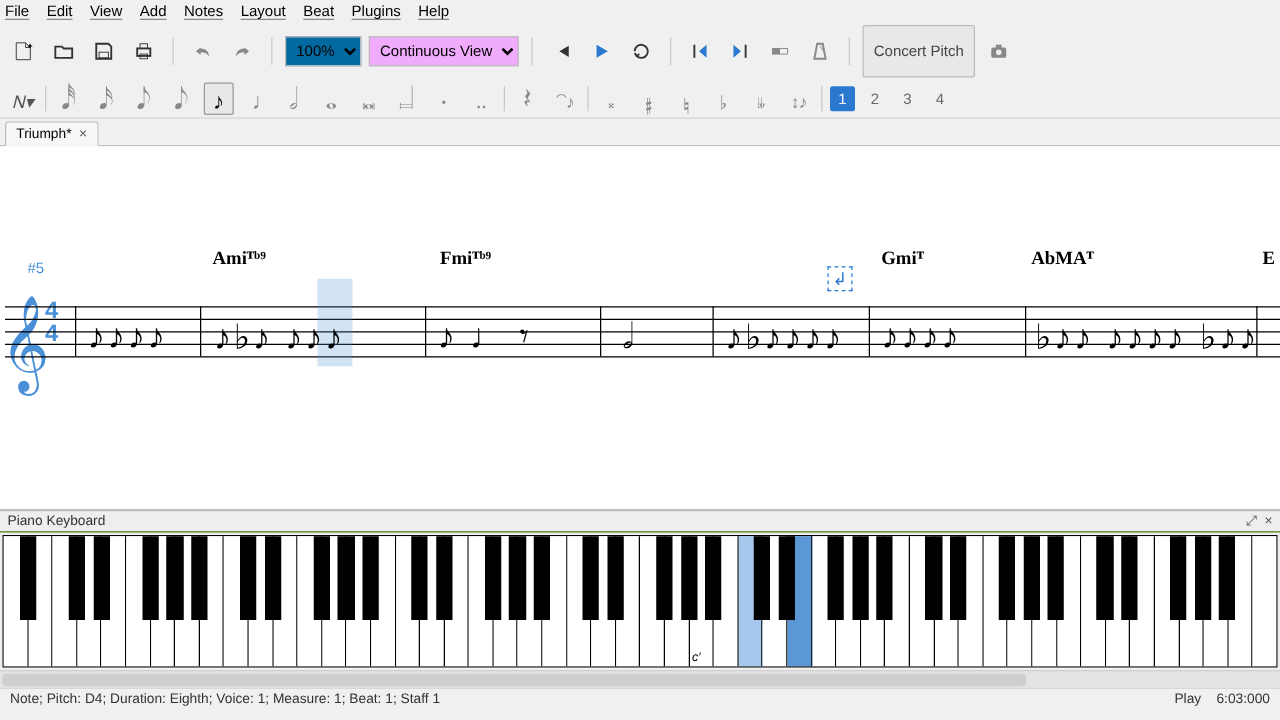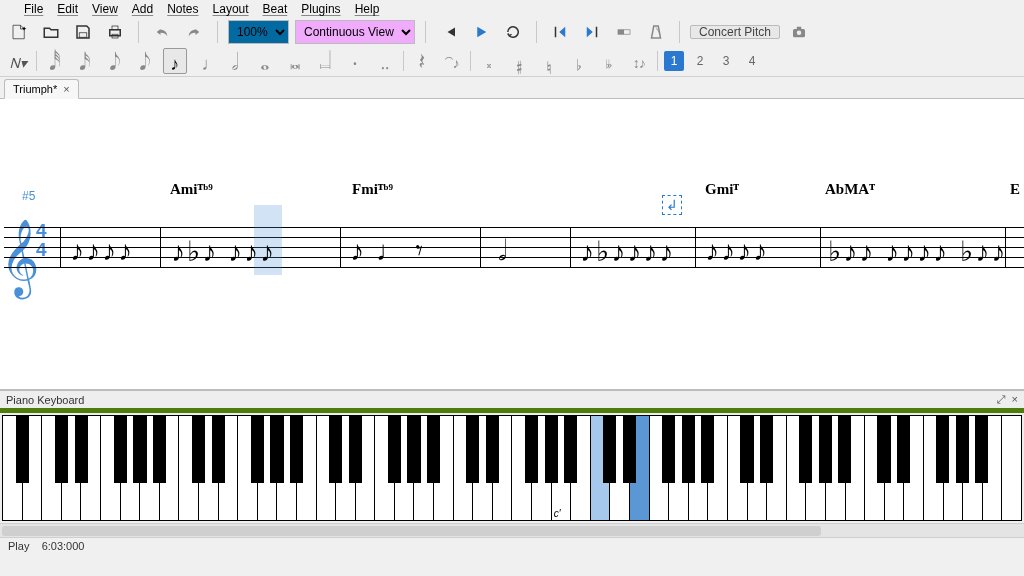--- a/index.html
+++ b/index.html
@@ -1,23 +1,23 @@
 <!DOCTYPE html>
 <html><head>
 <meta charset="utf-8">
 <style>
   * { box-sizing: border-box; margin: 0; padding: 0; font-family: "Segoe UI", Tahoma, sans-serif; }
   html, body { width: 1024px; height: 576px; overflow: hidden; background: #f0f0f0; }
   
-  .menubar { display: flex; gap: 14px; padding: 2px 24px; font-size: 12px; background: #f0f0f0; }
+  .menubar { display: flex; gap: 14px; padding: 2px 4px; font-size: 12px; background: #f0f0f0; }
   .menubar span { text-decoration: underline; text-decoration-color: #888; text-underline-offset: 2px; cursor: default; }
   
   .toolbar { display: flex; align-items: center; gap: 6px; padding: 2px 6px; background: #f0f0f0; }
   .toolbar .sep { width: 1px; height: 22px; background: #c8c8c8; margin: 0 4px; }
-  .tbtn { width: 26px; height: 14px; display: flex; align-items: center; justify-content: center; border: 1px solid transparent; border-radius: 2px; color: #333; }
+  .tbtn { width: 26px; height: 42px; display: flex; align-items: center; justify-content: center; border: 1px solid transparent; border-radius: 2px; color: #333; }
   .tbtn svg { width: 18px; height: 18px; }
   .tbtn.wide { width: auto; padding: 0 8px; font-size: 12px; color: #444; border: 1px solid #bbb; background: #e8e8e8; }
   .tbtn.play svg { fill: #2a78d0; }
   select.combo { height: 24px; font-size: 12px; border: 1px solid #bbb; background: #0369a1; padding: 0 4px; }
   .combo.grey { background: #f0abfc; }
   
   .notebar { display: flex; align-items: center; gap: 6px; padding: 2px 6px; background: #f0f0f0; border-bottom: 1px solid #d0d0d0; }
   .notebar .note { width: 24px; height: 26px; display:flex; align-items:center; justify-content:center; color:#888; font-size:18px; font-family: "Bravura", "Noto Music", serif; }
   .notebar .note.active { color:#000; }
   .voice-btn { width: 20px; height: 20px; display:flex; align-items:center; justify-content:center; font-size:12px; color:#666; }
@@ -34,21 +34,21 @@
   .clef { position:absolute; left:6px; top:118px; font-size:46px; color:#4a90d9; font-family:"Noto Music","Bravura",serif; }
   .timesig { position:absolute; left:36px; top:122px; font-family:"Noto Music","Bravura",serif; font-size:19px; font-weight:bold; line-height:19px; color:#4a90d9; }
   .sel { position:absolute; top:106px; width:28px; height:70px; background:rgba(74,144,217,0.25); }
   .chord { position:absolute; top:82px; font-family:"Comic Sans MS","Segoe Script",cursive; font-size:15px; font-weight:bold; }
   .notes { position:absolute; top:118px; left:0; width:100%; height:60px; font-family:"Noto Music","Bravura",serif; font-size:28px; color:#000; }
   .notegroup { position:absolute; white-space:nowrap; letter-spacing:2px; }
   .barline { position:absolute; top:128px; width:1px; height:40px; background:#000; }
   .sysbreak { position:absolute; top:96px; color:#2a78d0; font-size:14px; border:1px dashed #2a78d0; padding:1px 3px; }
   
   .piano-panel { border-top:2px solid #bcbcbc; background:#eee; }
-  .piano-header { display:flex; justify-content:space-between; align-items:center; padding:2px 6px; font-size:11px; color:#333; border-bottom:5px solid #4d7c0f;}
+  .piano-header { display:flex; justify-content:space-between; align-items:center; padding:2px 6px; font-size:11px; color:#333; border-bottom:1px solid #4d7c0f;}
   .piano-header .icons { display:flex; gap:6px; font-size:11px; color:#555; }
   .keyboard { position:relative; height:106px; background:#fff; border:1px solid #000; margin:2px; }
   .whites { position:absolute; inset:0; display:flex; }
   .white { flex:1; border-right:1px solid #000; background:#fff; position:relative;}
   .white:last-child{border-right:none;}
   .white.sel1 { background:#a6c8ec; }
   .white.sel2 { background:#5a97d4; }
   .blacks { position:absolute; top:0; left:0; right:0; height:64%; pointer-events:none;}
   .black { position:absolute; top:0; width:1.3%; height:100%; background:#000;}
   .clabel { position:absolute; bottom:1px; font-size:10px; font-style:italic; }
@@ -356,18 +356,19 @@
         <div class="black" style="left: 95.5038%;"></div>
       </div>
   </div>
 </div>
 
 <div class="hscroll">
   <div class="thumb"></div>
 </div>
 
 <div class="statusbar">
+  <span>Note; Pitch: D4; Duration: Eighth; Voice: 1;   Measure: 1; Beat: 1; Staff 1</span>
   <span>
     <span>Play</span>
     &nbsp;&nbsp;
     <span>6:03:000</span>
   </span>
 </div>
 
 </body></html>

